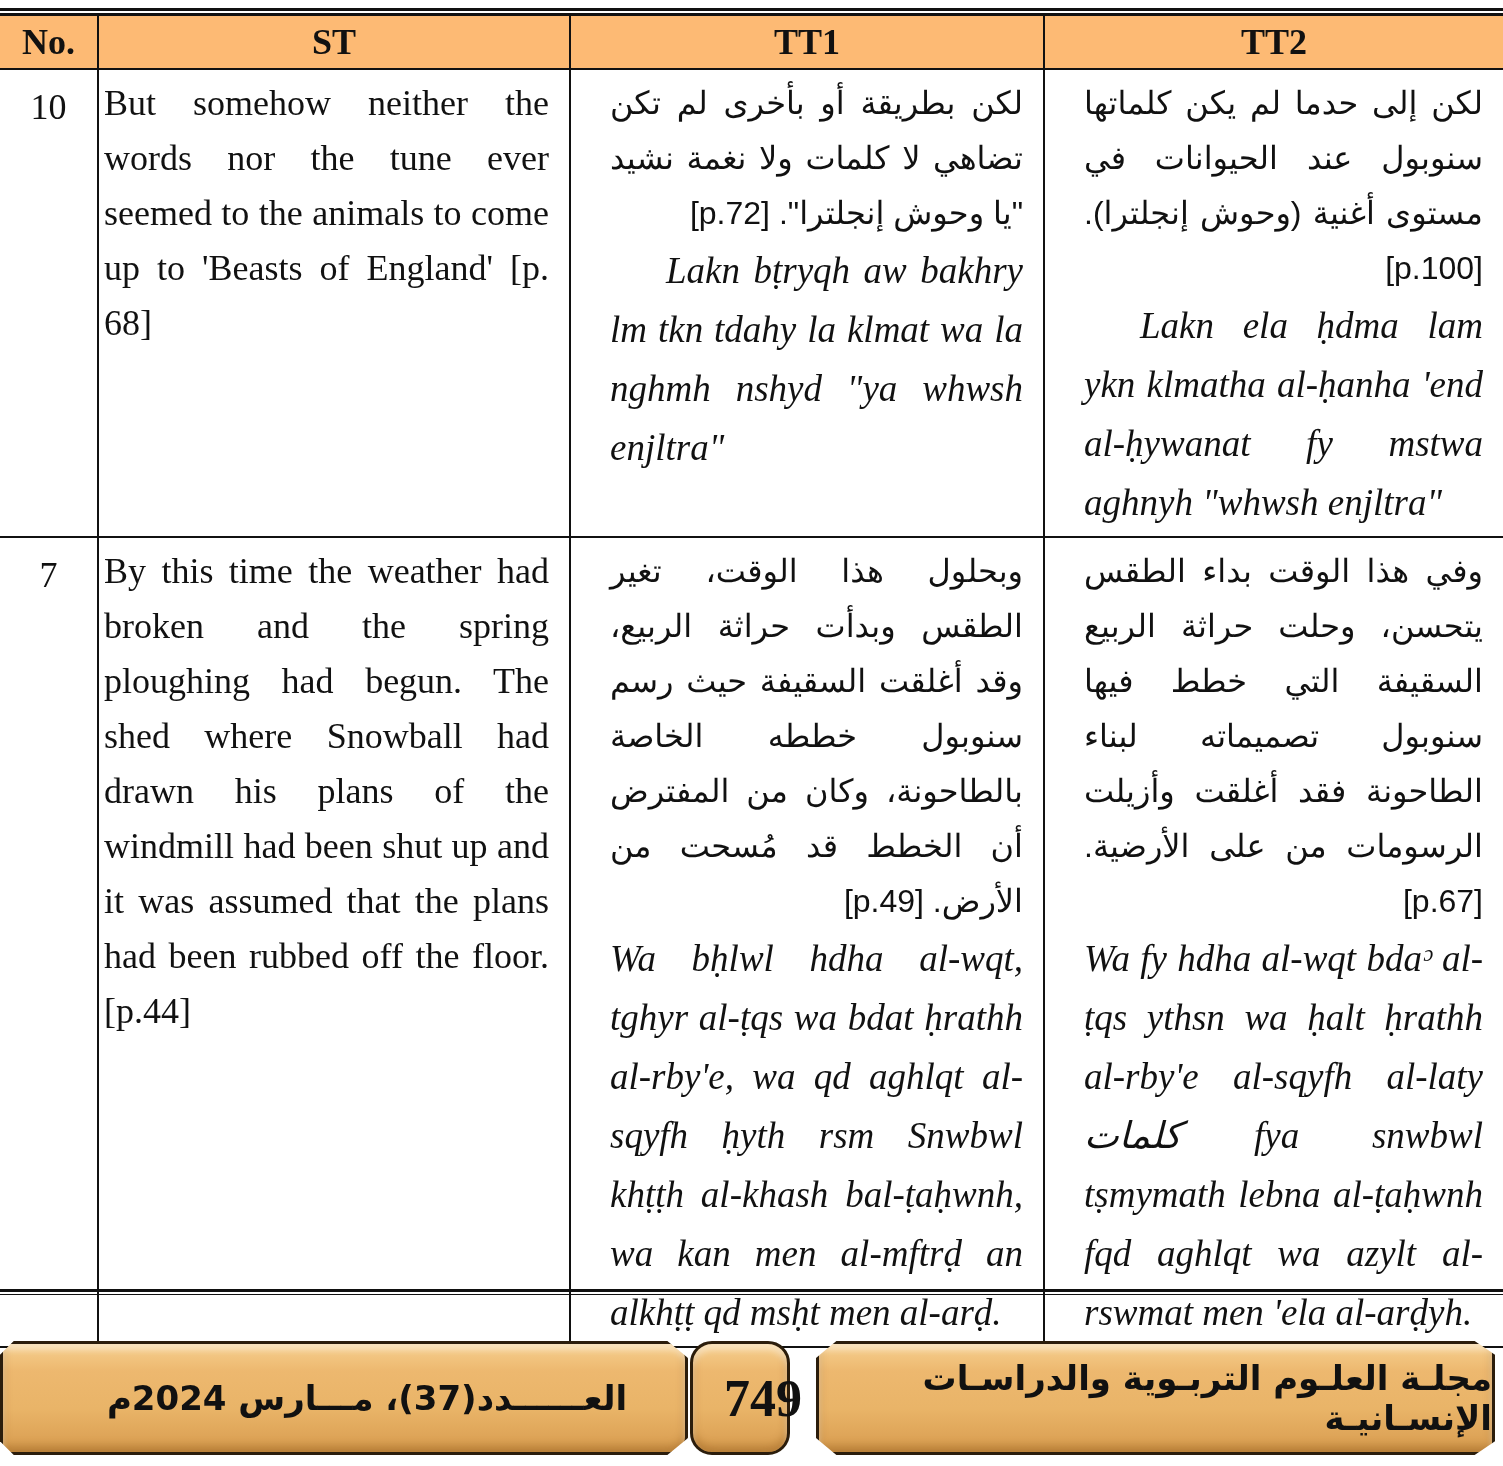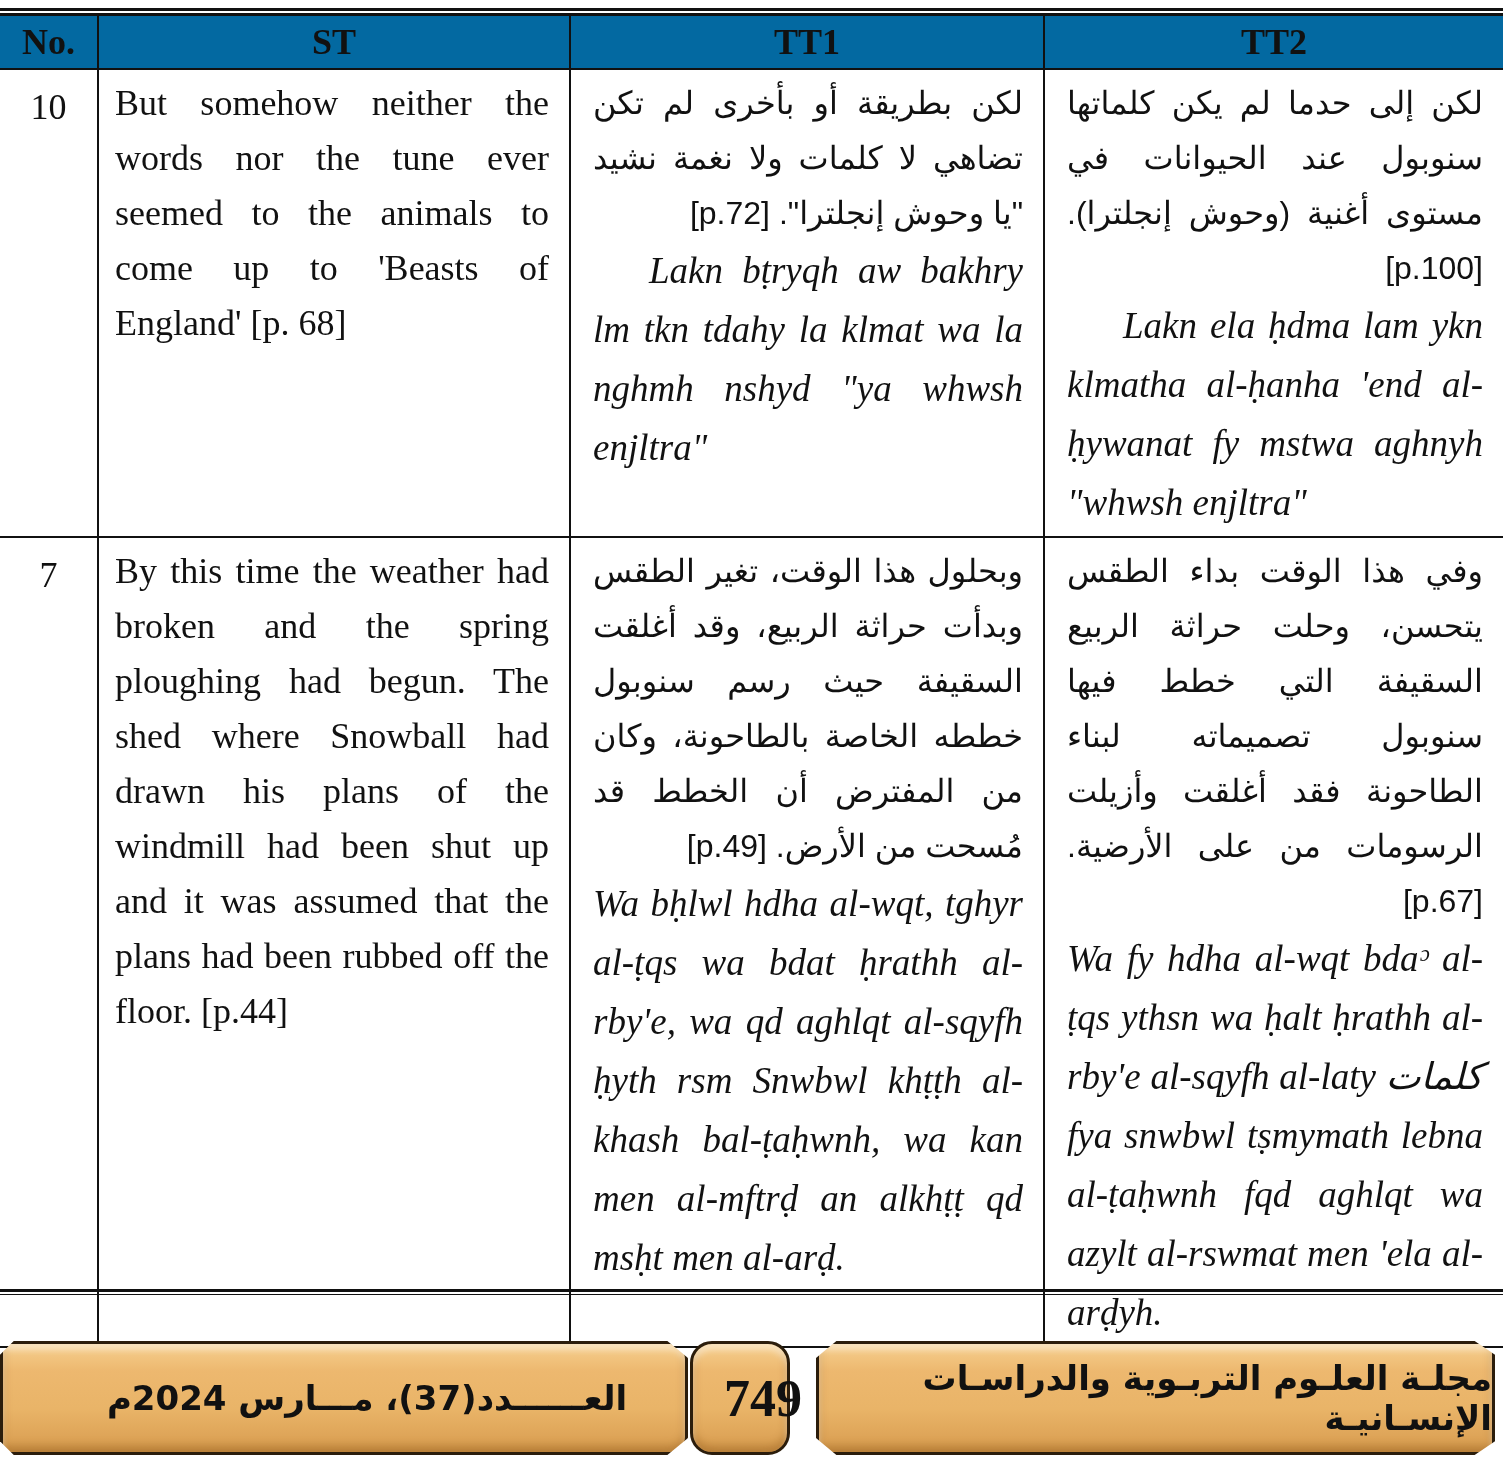--- a/index.html
+++ b/index.html
@@ -11,29 +11,29 @@
     .top-rule2 { position: absolute; left: 0; top: 13px; width: 1503px; height: 1px; background: #111; }
 
     table.cmp {
       position: absolute; left: 0; top: 14px; width: 1503px;
       border-collapse: collapse; table-layout: fixed;
     }
     table.cmp th, table.cmp td { border: 2px solid #111; vertical-align: top; }
     table.cmp tr > *:first-child { border-left: none; }
     table.cmp tr > *:last-child { border-right: none; }
     table.cmp th {
-      background: #0369a1; font-weight: bold; font-size: 36px;
+      background: #fdba74; font-weight: bold; font-size: 36px;
       height: 52px; padding: 0; text-align: center; line-height: 52px;
     }
     td.no { text-align: center; font-size: 36px; padding-top: 10px; line-height: 55px; }
     td.st {
-      font-size: 36px; line-height: 55px; padding: 6px 20px 0 16px;
+      font-size: 36px; line-height: 55px; padding: 6px 20px 0 5px;
       text-align: justify; text-align-last: left;
     }
-    td.tt { padding: 6px 20px 4px 22px; }
+    td.tt { padding: 6px 20px 4px 39px; }
     .ar {
       direction: rtl; text-align: justify; text-align-last: right;
       font-family: "Liberation Sans", sans-serif; font-size: 32px; line-height: 55px;
     }
     .tr {
       direction: ltr; text-align: justify; text-align-last: left;
       font-style: italic; font-size: 37px; line-height: 59px;
     }
     .tr.indent { text-indent: 56px; }
     tr.row10 td { height: 425px; }

